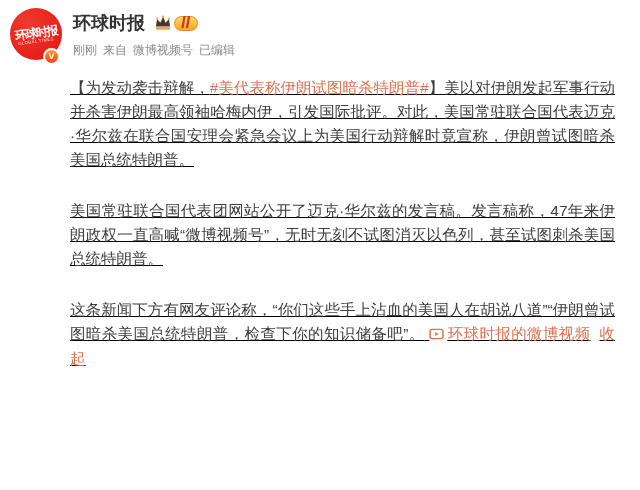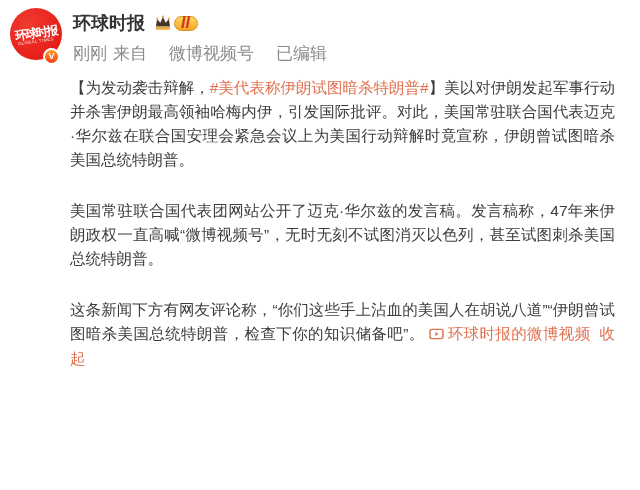--- a/index.html
+++ b/index.html
@@ -45,26 +45,26 @@
   .crown-icon { margin-left: 9px; display: inline-flex; align-items: center; }
   .vip-pill {
     margin-left: 2px; height: 15px; padding: 0 7px 0 6px;
     background: linear-gradient(180deg, #ffd95e, #f5a726);
     border: 1px solid #d98e1b; border-radius: 8px;
     color: #cf3a1f; font-size: 16px; font-weight: 800; font-style: italic;
     display: inline-flex; align-items: center; line-height: 1; cursor: pointer;
   }
   .meta-row {
     margin-top: 7px; display: flex; gap: 6px;
-    font-size: 17px; color: var(--meta-gray);
+    font-size: 12px; color: var(--meta-gray);
   }
-  .meta-row .src, .meta-row .edited { cursor: pointer; margin-left: 16px; }
+  .meta-row .src, .meta-row .edited { cursor: pointer; }
 
   
-  .content { padding: 14px 25px 0 70px; }
+  .content { padding: 14px 25px 0 70px; text-decoration: underline; }
   .content p {
     font-size: 15.5px; line-height: 24px; color: var(--body-text);
     margin: 0 0 27px; word-break: break-all; text-align: justify;
   }
   .hashtag, .video-link, .collapse-link {
     color: var(--link-orange); text-decoration: none; cursor: pointer;
   }
   .video-link { white-space: nowrap; }
   .video-icon { display: inline-block; vertical-align: -1px; margin-right: 3px; }
   .collapse-link { margin-left: 9px; }

